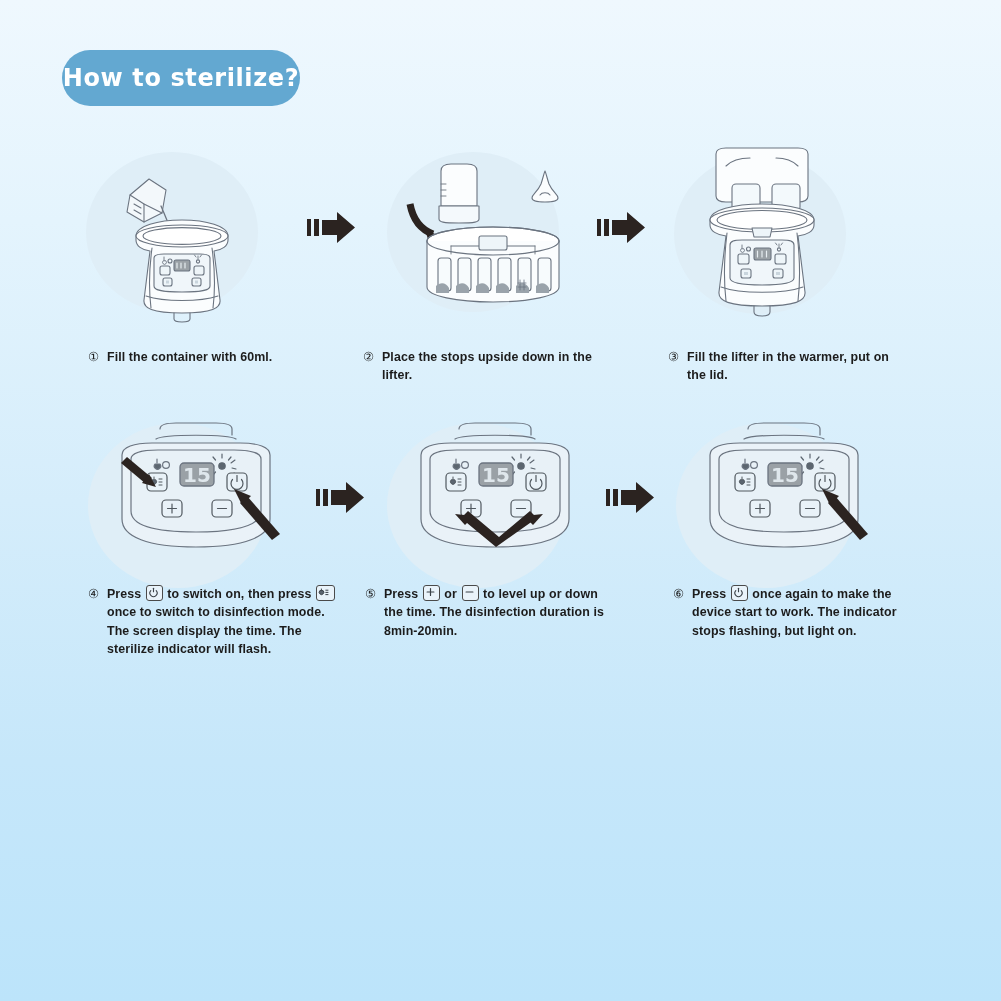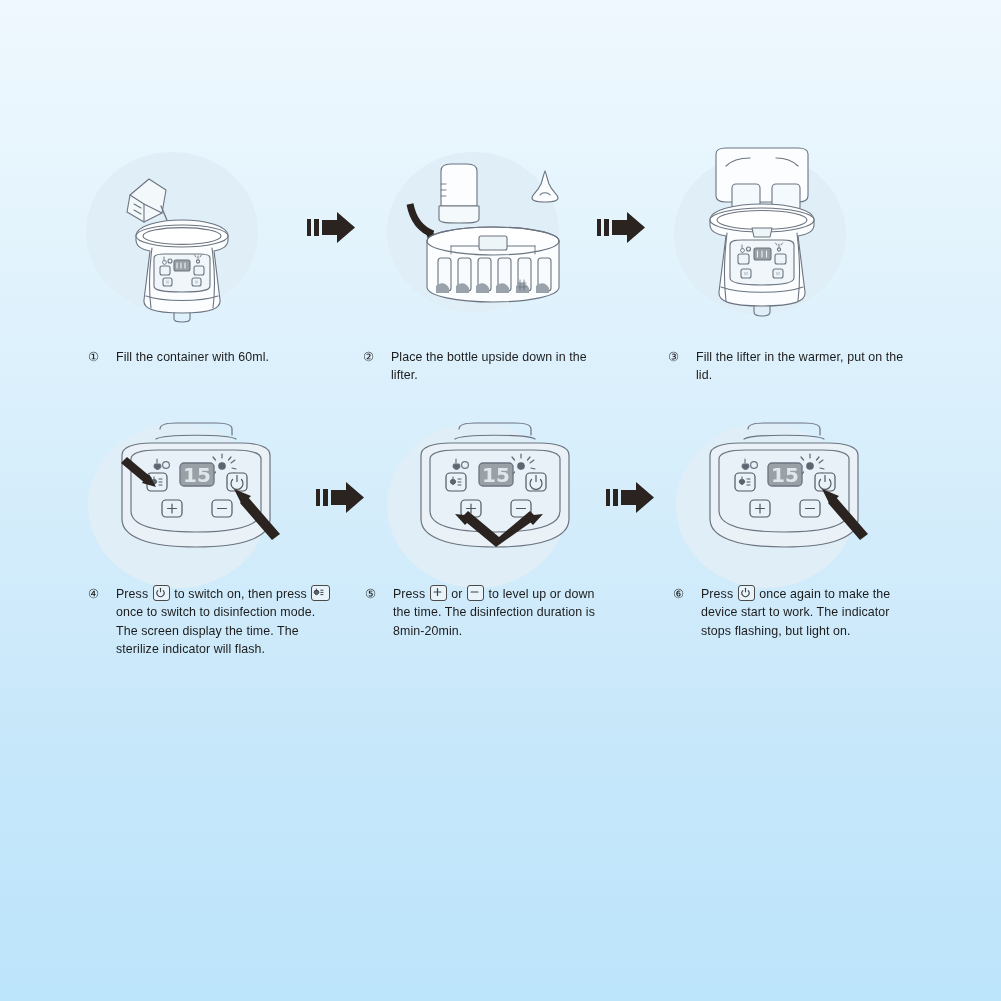--- a/index.html
+++ b/index.html
@@ -64,21 +64,21 @@
     font-size:12.4px;
     line-height:18.4px;
     color:#1c1c1c;
     letter-spacing:.1px;
   }
   .cap .num{
     position:absolute;left:0;top:0;
     width:16px;text-align:left;
     font-size:12.4px;
   }
-  .cap .txt{display:block;margin-left:28px;}
+  .cap .txt{display:block;margin-left:19px;font-weight:bold;}
 
   .cap1{left:88px;top:348px;width:270px;}
   .cap2{left:363px;top:348px;width:240px;}
   .cap3{left:668px;top:348px;width:240px;}
   .cap4{left:88px;top:585px;width:250px;}
   .cap5{left:365px;top:585px;width:240px;}
   .cap6{left:673px;top:585px;width:250px;}
 
   
   .keycap{
@@ -92,20 +92,23 @@
     margin:0 1px;
   }
   .keycap svg{position:absolute;left:0;top:0;}
   .keycap.wide{width:17px;}
 </style>
 </head>
 <body>
 
 <div class="page">
 
+  <div class="title-badge">
+    <span class="t">How to sterilize?</span>
+  </div>
 
   <div class="row row1">
 
     <div class="cell c1">
       <div class="blob" style="left:8px;top:12px;"></div>
       <div class="art">
         <svg width="300" height="190" viewBox="0 0 300 190">
           <g fill="none" stroke="#6b7480" stroke-width="1.1" stroke-linejoin="round" stroke-linecap="round">
 
             <path d="M36 55 L55 39 L72 50 L68 73 L50 82 L33 72 Z" fill="#f3f8fb"></path>
@@ -449,21 +452,21 @@
     </svg>
   </div>
 
   <div class="cap cap1">
     <span class="num">①</span>
     <span class="txt">Fill the container with 60ml.</span>
   </div>
 
   <div class="cap cap2">
     <span class="num">②</span>
-    <span class="txt">Place the bottle upside down in the lifter.</span>
+    <span class="txt">Place the stops upside down in the lifter.</span>
   </div>
 
   <div class="cap cap3">
     <span class="num">③</span>
     <span class="txt">Fill the lifter in the warmer, put on the lid.</span>
   </div>
 
   <div class="cap cap4">
     <span class="num">④</span>
     <span class="txt"><span>Press </span><span class="keycap"><svg width="13" height="12" viewBox="0 0 13 12">

